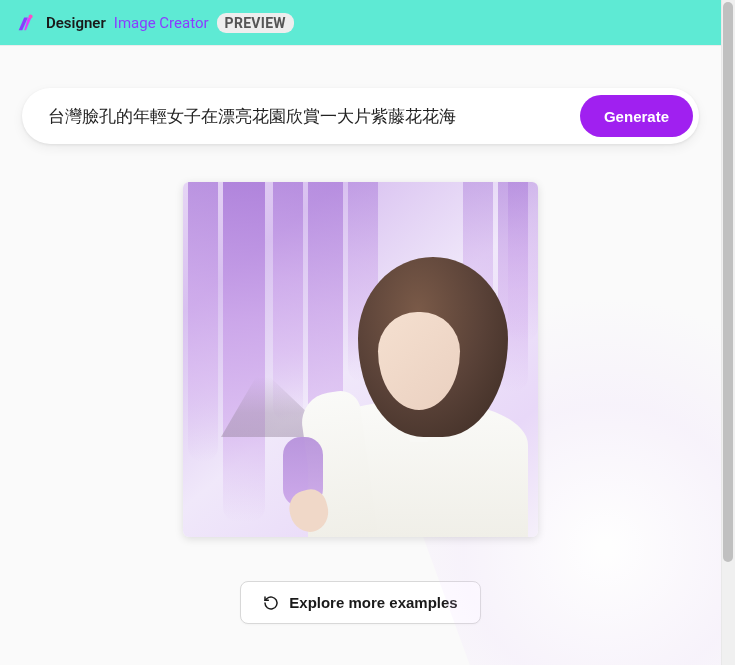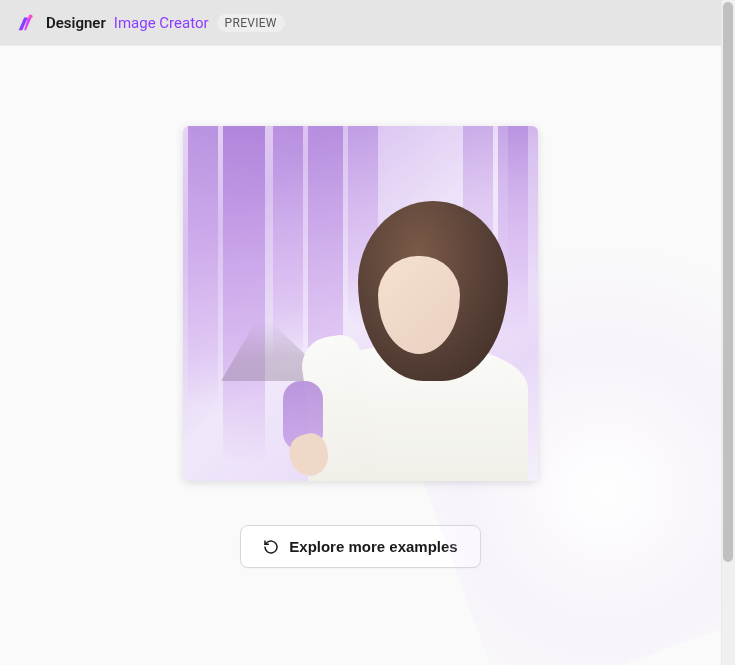--- a/index.html
+++ b/index.html
@@ -31,21 +31,21 @@
     }
     .container {
       width: 721px;
       height: 665px;
       background: #fafafa;
       position: relative;
       overflow: hidden;
     }
     .header {
       height: 46px;
-      background: #e5e5e5;
+      background: #5eead4;
       border-bottom: 1px solid #ececec;
       display: flex;
       align-items: center;
       padding: 0 14px;
       gap: 8px;
     }
     .app-icon {
       width: 24px;
       height: 24px;
       display: flex;
@@ -58,22 +58,22 @@
       color: #1a1a1a;
     }
     .app-subtitle {
       font-weight: 400;
       font-size: 15px;
       color: #8b3dff;
     }
     .preview-badge {
       background: #eeeeee;
       color: #555;
-      font-size: 12px;
-      font-weight: 400;
+      font-size: 14px;
+      font-weight: 700;
       padding: 2px 8px;
       border-radius: 9px;
       letter-spacing: 0.3px;
     }
     .content {
       padding: 42px 22px 0;
       display: flex;
       flex-direction: column;
       align-items: center;
       position: relative;
@@ -268,20 +268,24 @@
       </svg>
     </span>
     <span class="app-name">Designer</span>
     <span class="app-subtitle">Image Creator</span>
     <span class="preview-badge">PREVIEW</span>
   </div>
 
   <div class="content">
     <div class="backdrop-gradient"></div>
 
+    <div class="prompt-bar">
+      <input class="prompt-input" type="text" value="台灣臉孔的年輕女子在漂亮花園欣賞一大片紫藤花花海" style="">
+      <button class="generate-btn">Generate</button>
+    </div>
 
     <div class="image-result" aria-label="AI generated image of a young woman admiring purple wisteria flowers in a garden">
       <div class="wisteria">
         <div class="wisteria-strand s1"></div>
         <div class="wisteria-strand s2"></div>
         <div class="wisteria-strand s3"></div>
         <div class="wisteria-strand s4"></div>
         <div class="wisteria-strand s5"></div>
         <div class="wisteria-strand s6"></div>
         <div class="wisteria-strand s7"></div>

